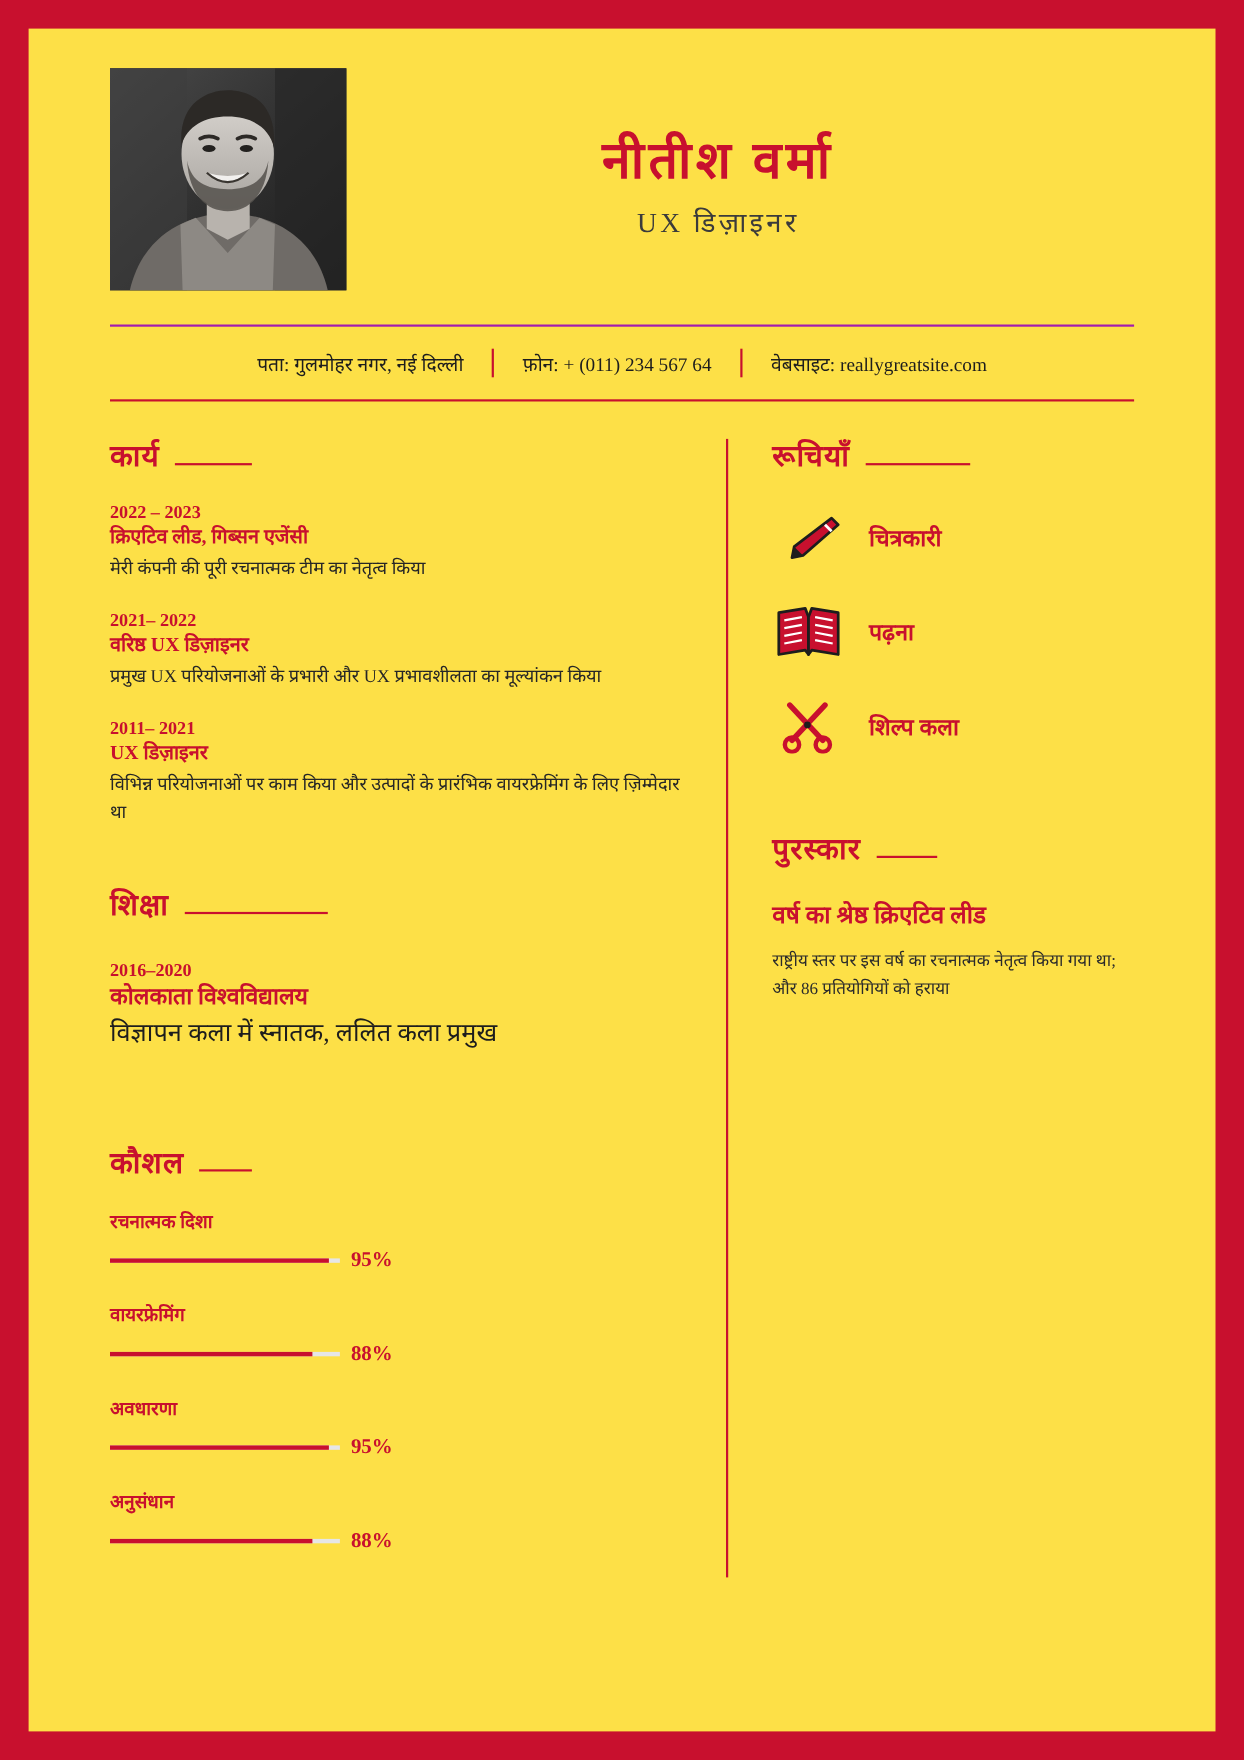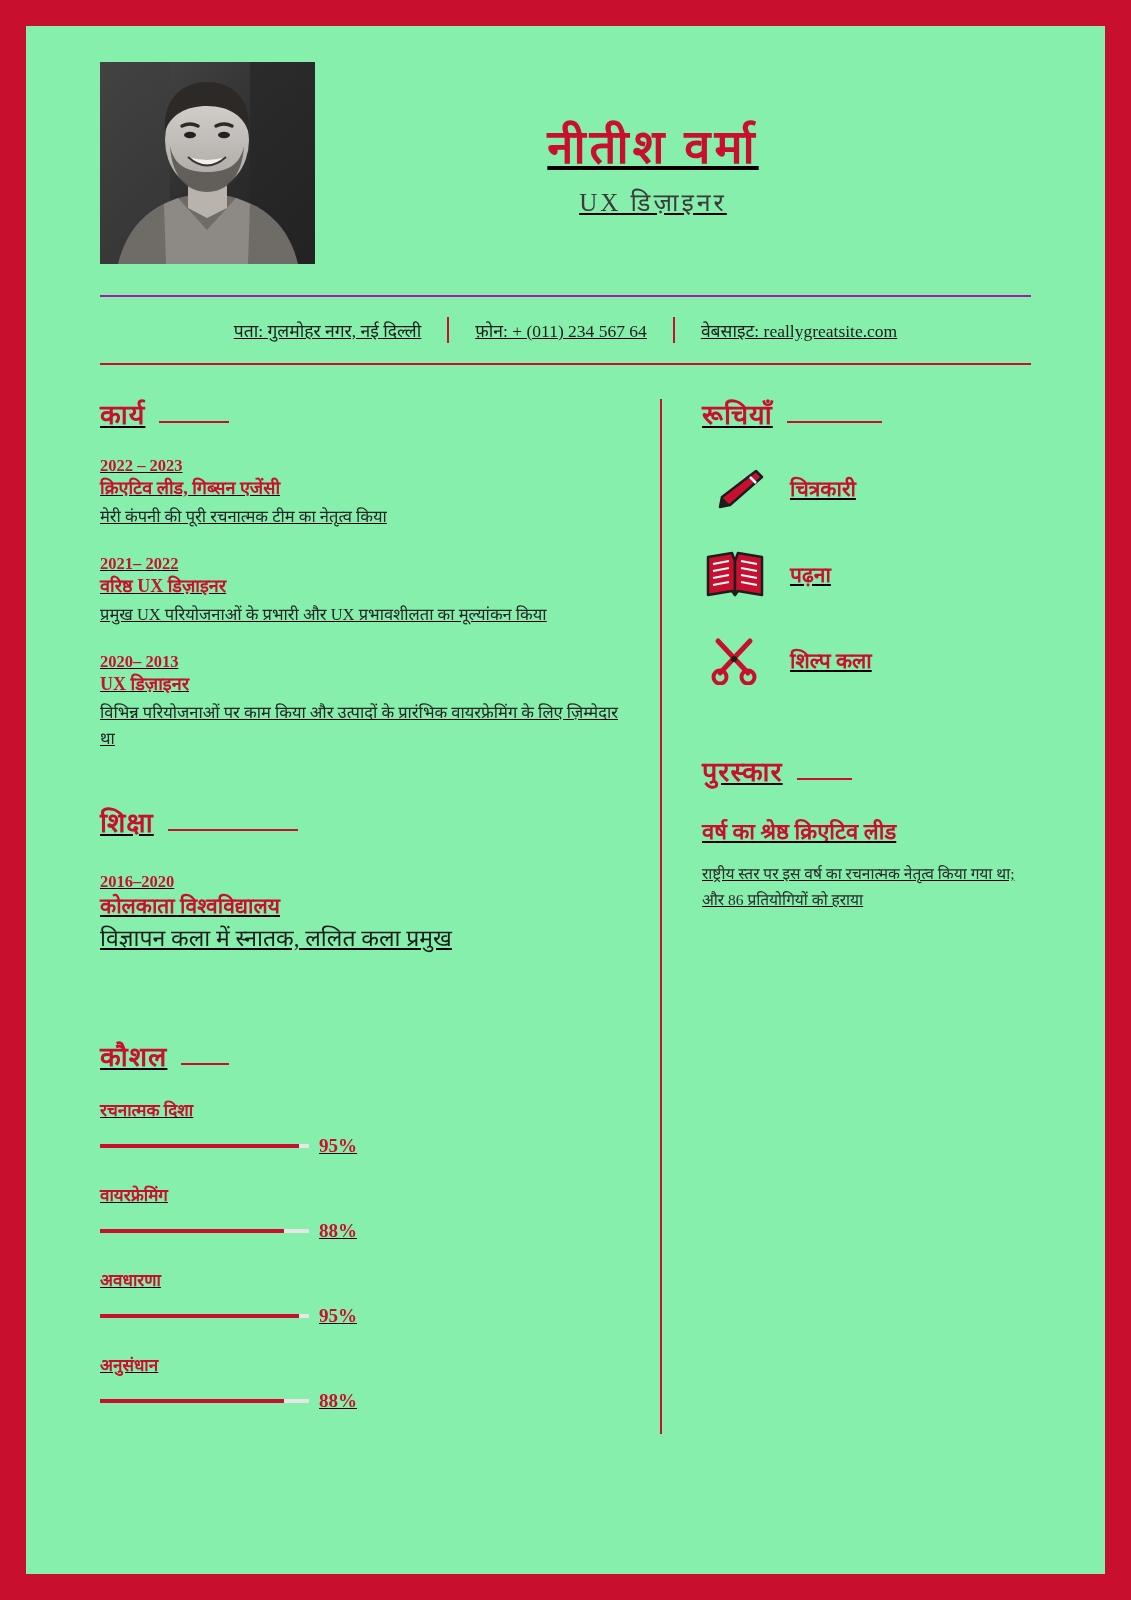--- a/index.html
+++ b/index.html
@@ -18,24 +18,23 @@
     width: 1131px;
     height: 1600px;
     background: #c8102e;
     box-sizing: border-box;
     padding: 26px 26px;
   }
   .sheet {
     position: relative;
     width: 100%;
     height: 100%;
-    background: #86efac;
+    background: #fde047;
     box-sizing: border-box;
     padding: 36px 74px 30px 74px;
-    text-decoration: underline;
   }
 
   
   .header {
     display: flex;
     align-items: flex-start;
     height: 225px;
   }
   .photo {
     width: 215px;
@@ -340,21 +339,21 @@
             </div>
           </div>
           <div class="entry">
             <div class="entry-date">2021– 2022</div>
             <div class="entry-body">
               <div class="entry-title">वरिष्ठ UX डिज़ाइनर</div>
               <div class="entry-desc">प्रमुख UX परियोजनाओं के प्रभारी और UX प्रभावशीलता का मूल्यांकन किया</div>
             </div>
           </div>
           <div class="entry">
-            <div class="entry-date">2020– 2013</div>
+            <div class="entry-date">2011– 2021</div>
             <div class="entry-body">
               <div class="entry-title">UX डिज़ाइनर</div>
               <div class="entry-desc">विभिन्न परियोजनाओं पर काम किया और उत्पादों के प्रारंभिक वायरफ्रेमिंग के लिए ज़िम्मेदार था</div>
             </div>
           </div>
         </div>
 
         <div class="spacer-lg"></div>
 
         <div class="title-row">

